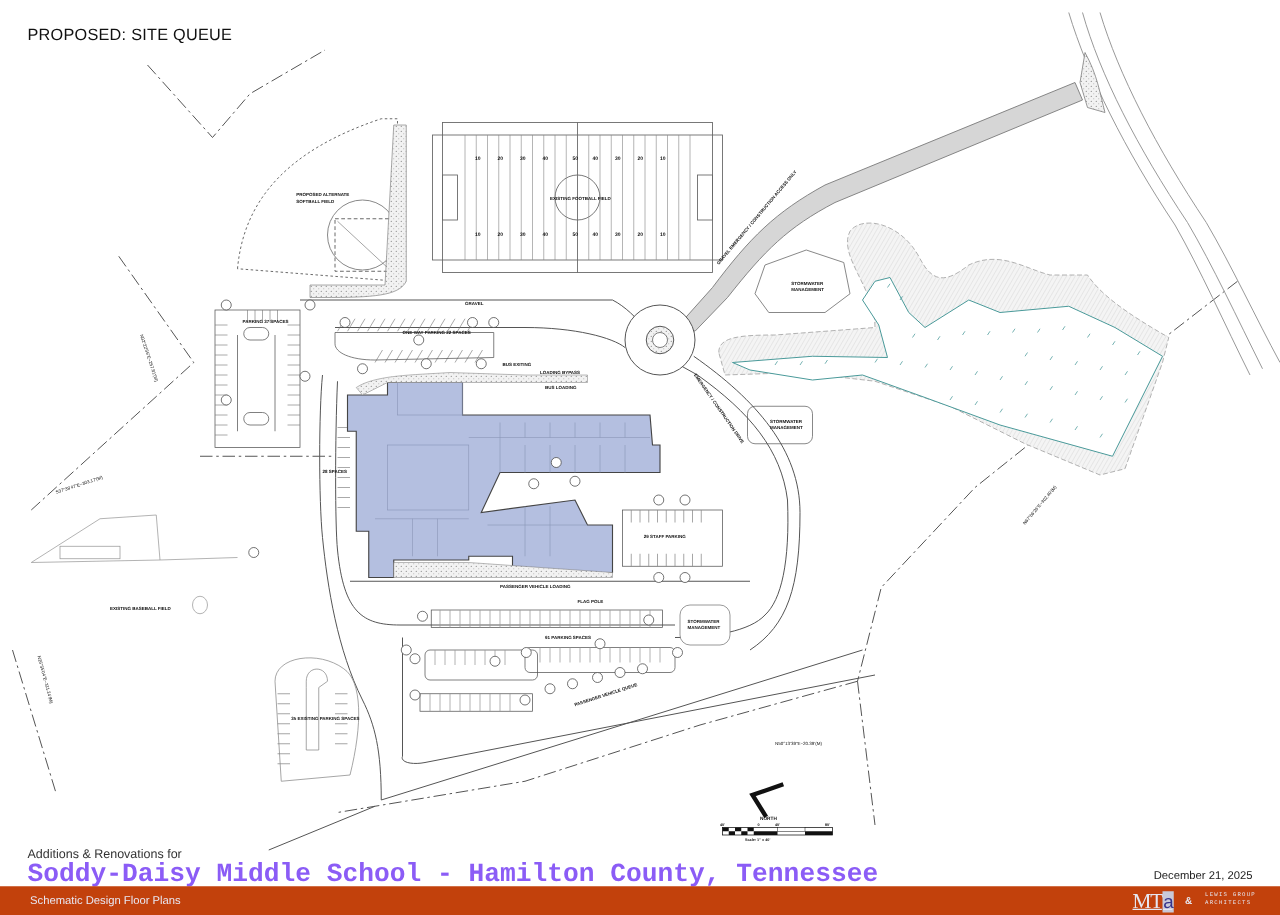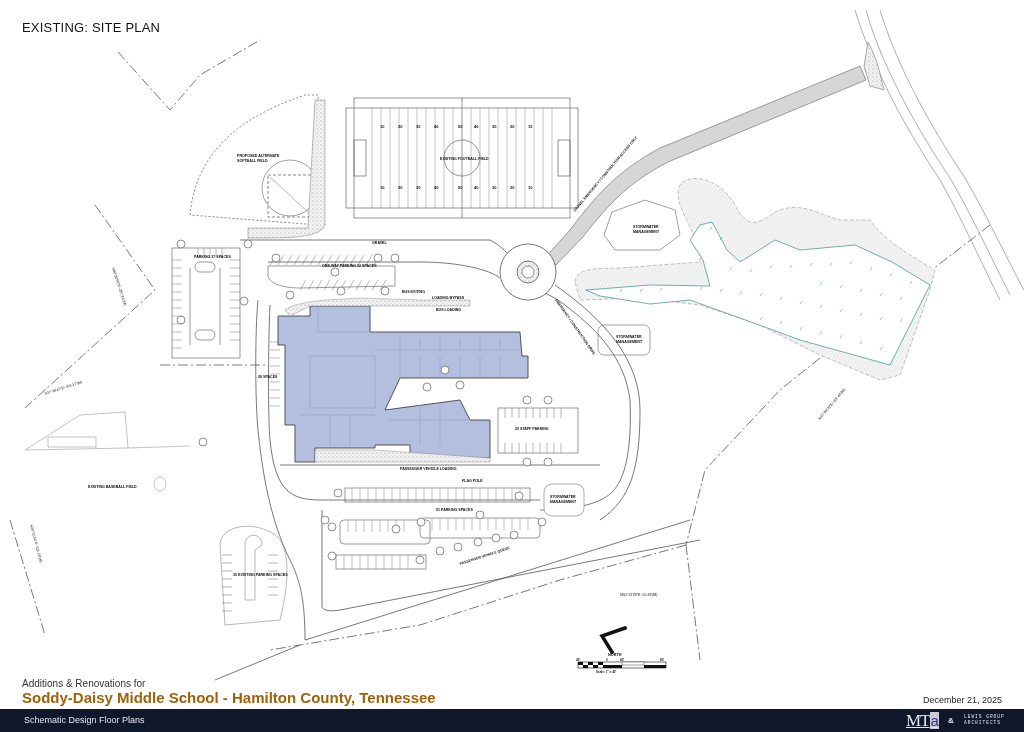--- a/index.html
+++ b/index.html
@@ -1,33 +1,33 @@
 <!DOCTYPE html>
 <html><head>
 <meta charset="utf-8">
 <style>
   html, body { margin:0; padding:0; background:#ffffff; }
   body { width:1024px; height:732px; position:relative; overflow:hidden; font-family:"Liberation Sans", sans-serif; color:#111; }
   .title { position:absolute; left:22px; top:20px; font-size:13px; letter-spacing:0.2px; }
   #plan { position:absolute; left:0; top:0; width:1024px; height:732px; }
   .lbl { font-family:"Liberation Sans", sans-serif; font-weight:bold; fill:#111; }
   .footer-sub { position:absolute; left:22px; top:678px; font-size:10px; color:#333; }
-  .footer-title { position:absolute; left:22px; top:689px; font-size:15px; font-weight:bold; color:#a16207; }
+  .footer-title { position:absolute; left:22px; top:689px; font-size:21px; font-weight:bold; color:#8b5cf6;font-family:Liberation Mono, monospace; }
   .date { position:absolute; right:22px; top:695px; font-size:9px; color:#222; }
-  .bar { position:absolute; left:0; top:709px; width:1024px; height:23px; background:#0f172a; }
+  .bar { position:absolute; left:0; top:709px; width:1024px; height:23px; background:#c2410c; }
   .bar-text { position:absolute; left:24px; top:6px; color:#e8e8f4; font-size:9px; }
   .logo-mta { position:absolute; left:906px; top:2px; color:#e6e6f0; font-size:17px; letter-spacing:-1px; font-family:"Liberation Serif", serif;text-decoration:underline; }
   .logo-mta .a { font-family:"Liberation Sans", sans-serif; background:#c9c9d8; color:#36348c; padding:0 1px; font-size:15px; }
   .logo-amp { position:absolute; left:948px; top:7px; color:#e6e6f0; font-size:8px; font-weight:bold; }
   .logo-lewis { position:absolute; left:964px; top:5px; color:#e6e6f0; font-size:4.5px; letter-spacing:1px; line-height:6px; font-family:"Liberation Mono", monospace; }
 </style>
 </head>
 <body>
 
-<div class="title">EXISTING:  SITE PLAN</div>
+<div class="title">PROPOSED:  SITE QUEUE</div>
 
 <svg id="plan" viewBox="0 0 1024 732" xmlns="http://www.w3.org/2000/svg">
   <defs>
     <pattern id="stipple" width="4" height="4" patternUnits="userSpaceOnUse">
       <rect width="4" height="4" fill="#f2f2f2"></rect>
       <circle cx="1" cy="1" r="0.5" fill="#888"></circle>
       <circle cx="3" cy="3" r="0.4" fill="#aaa"></circle>
     </pattern>
     <pattern id="hatch" width="3" height="3" patternUnits="userSpaceOnUse" patternTransform="rotate(30)">
       <rect width="3" height="3" fill="#f4f4f4"></rect>

